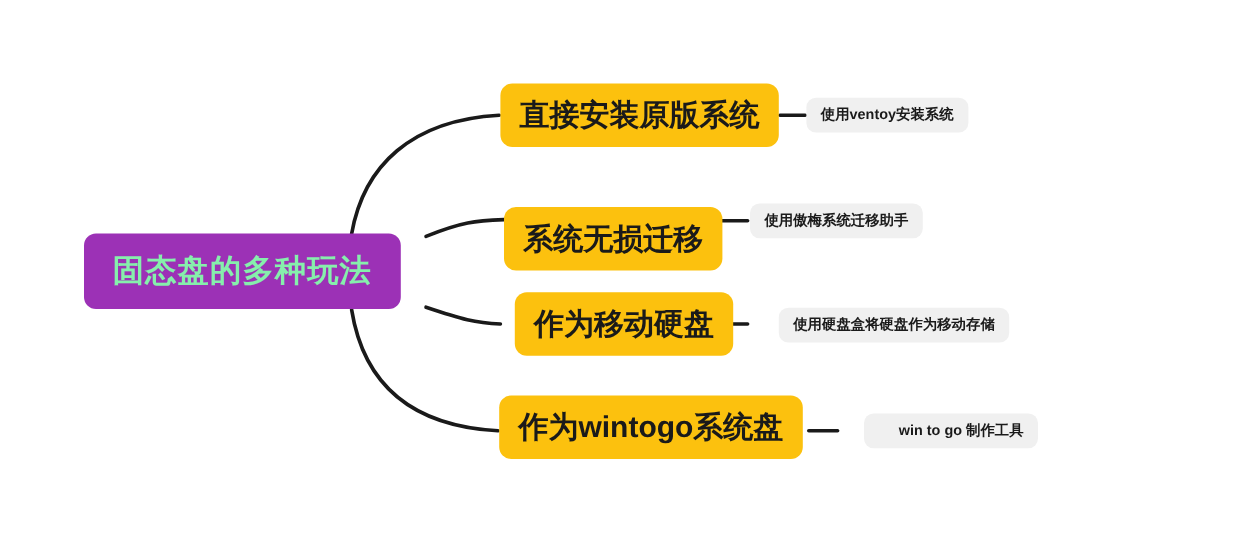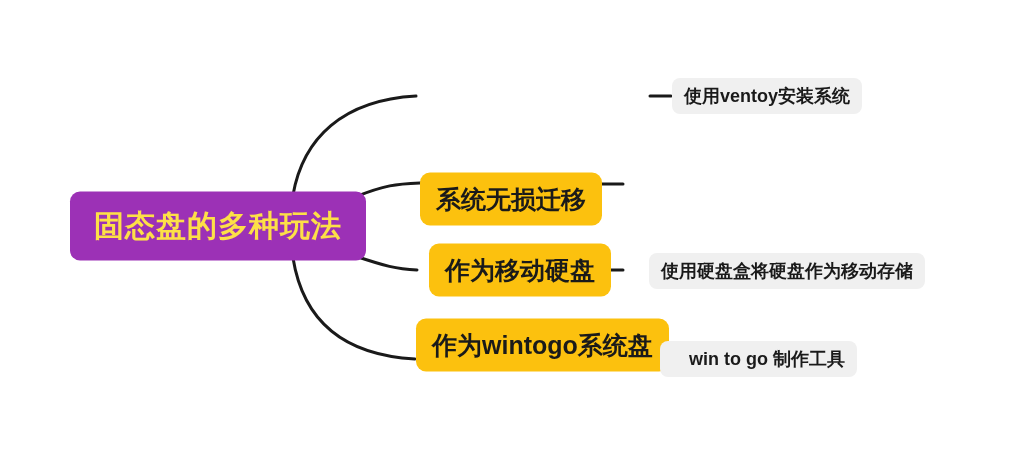--- a/index.html
+++ b/index.html
@@ -28,51 +28,51 @@
     transform: translateY(-50%);
     white-space: nowrap;
     box-sizing: border-box;
     z-index: 2;
     cursor: default;
   }
   .root-node {
     left: 70px;
     top: 226px;
     background: #9c31b6;
-    color: #fde047;
-    font-size: 30px;
+    color: #86efac;
+    font-size: 26px;
     font-weight: 600;
     letter-spacing: 1px;
     padding: 14px 24px;
     border-radius: 10px;
   }
   .branch-node {
     background: #fcc10e;
     color: #1a1a1a;
     font-size: 25px;
     font-weight: 700;
     padding: 10px 16px;
     border-radius: 10px;
   }
   .leaf-node {
     background: #f0f0f0;
     color: #1a1a1a;
-    font-size: 18px;
+    font-size: 12px;
     font-weight: 700;
     padding: 6px 12px;
     border-radius: 8px;
   }
   #branch-0 { left: 417px; top: 96px;  }
   #branch-1 { left: 420px; top: 199px; }
   #branch-2 { left: 417px; top: 270px; margin-left: 12px; }
-  #branch-3 { left: 416px; top: 345px; }
+  #branch-3 { left: 416px; top: 356px; }
   #leaf-0   { left: 672px; top: 96px;  }
   #leaf-1   { left: 625px; top: 184px; }
   #leaf-2   { left: 625px; top: 271px; margin-left: 24px; }
-  #leaf-3   { left: 660px; top: 359px; padding-left: 29px; }
+  #leaf-3   { left: 720px; top: 359px; padding-left: 29px; }
   path.connector {
     fill: none;
     stroke: #1a1a1a;
     stroke-width: 3;
     stroke-linecap: round;
   }
 </style>
 </head>
 <body>
 
@@ -86,33 +86,39 @@
     <path class="connector" d="M 650 96 L 671 96"></path>
     <path class="connector" d="M 600 184 L 623 184"></path>
     <path class="connector" d="M 599 270 L 623 270"></path>
     <path class="connector" d="M 674 359 L 698 359"></path>
   </svg>
 
   <div class="node root-node">
     <span>固态盘的多种玩法</span>
   </div>
 
+  <div class="node branch-node" id="branch-0">
+    <span>直接安装原版系统</span>
+  </div>
   <div class="node branch-node" id="branch-1">
     <span>系统无损迁移</span>
   </div>
   <div class="node branch-node" id="branch-2">
     <span>作为移动硬盘</span>
   </div>
   <div class="node branch-node" id="branch-3">
     <span>作为wintogo系统盘</span>
   </div>
 
   <div class="node leaf-node" id="leaf-0">
     <span>使用ventoy安装系统</span>
   </div>
+  <div class="node leaf-node" id="leaf-1">
+    <span>使用傲梅系统迁移助手</span>
+  </div>
   <div class="node leaf-node" id="leaf-2">
     <span>使用硬盘盒将硬盘作为移动存储</span>
   </div>
   <div class="node leaf-node" id="leaf-3">
     <span>win to go 制作工具</span>
   </div>
 
 </div>
 
 </body></html>

